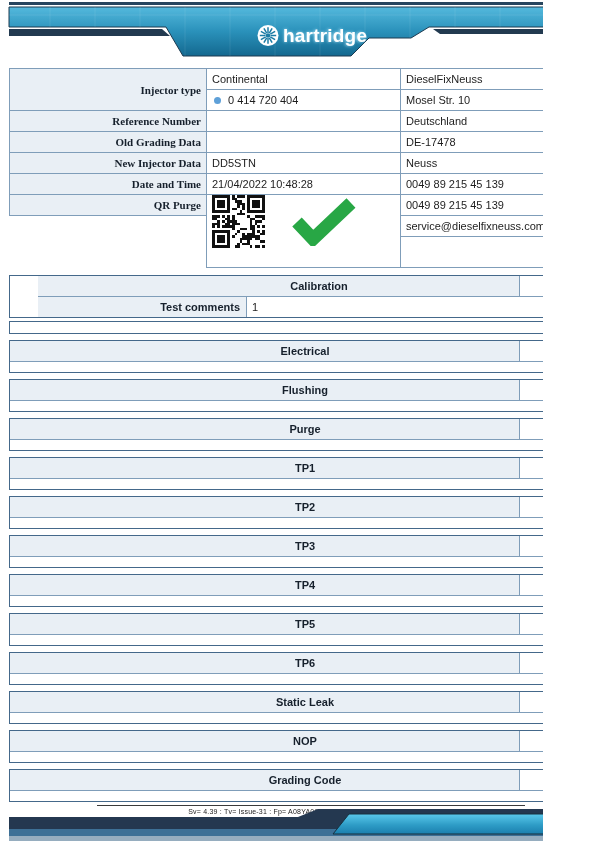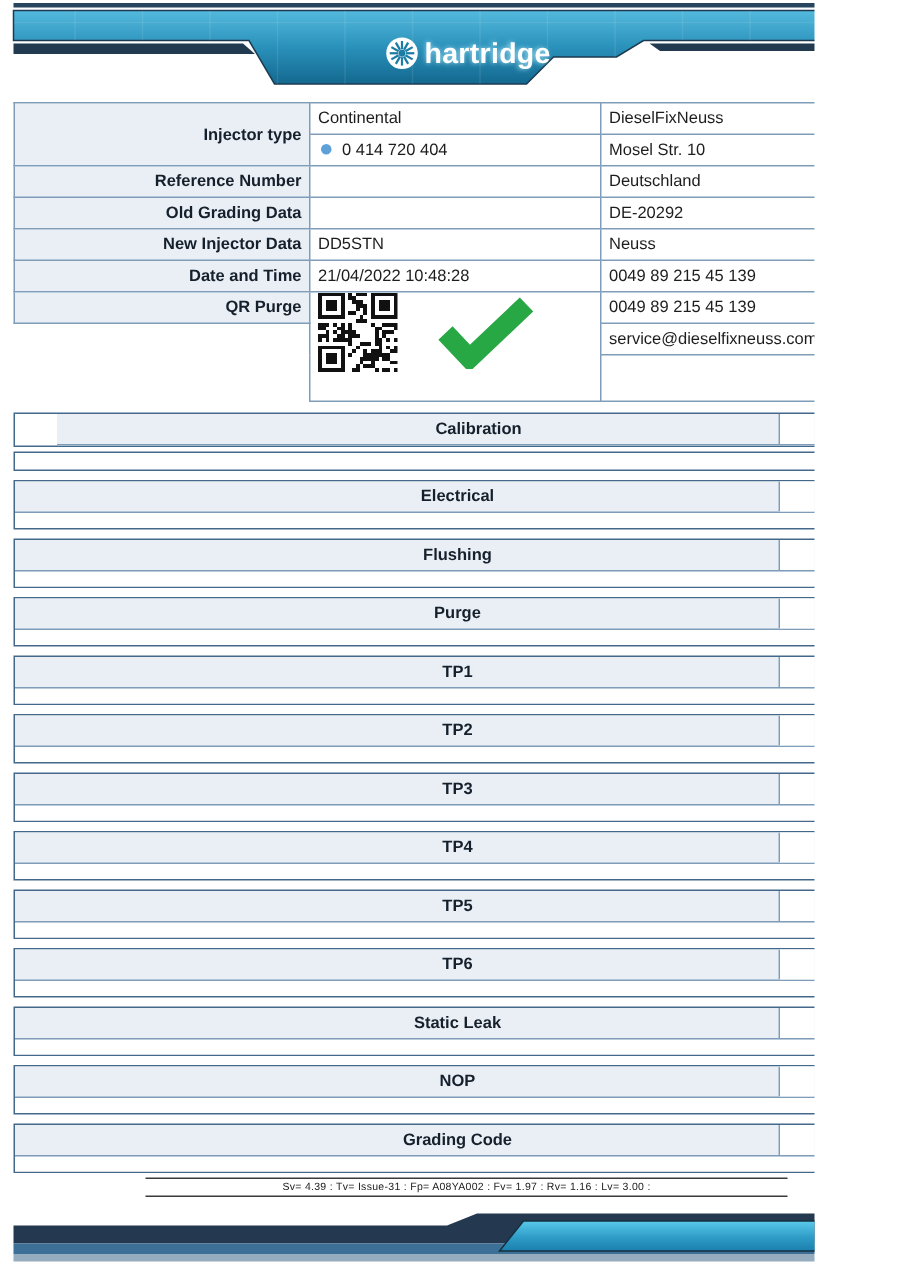--- a/index.html
+++ b/index.html
@@ -12,21 +12,21 @@
   
   table.info {
     border-collapse:collapse; table-layout:fixed;
     width:592px; margin:10px 0 0 9px; font-size:11px;
   }
   table.info th, table.info td {
     border:1px solid var(--tbl-border); padding:0 5px; height:20px;
     overflow:hidden; white-space:nowrap;margin-left:24px;
   }
   table.info th {
-    background:var(--label-bg); text-align:right; font-weight:bold; color:#16202c;
+    background:var(--label-bg); text-align:right; font-weight:bold; color:#16202c;font-family:Liberation Serif, serif;
   }
   table.info td { background:#fff; }
   table.info td.ghost { border:none; background:#fff; }
   td.qrcell { vertical-align:top; padding:4px 0 0 8px; }
   .qrflex { display:flex; align-items:flex-start; }
   .bigcheck { margin-left:22px; margin-top:1px; }
   .bullet {
     display:inline-block; width:7px; height:7px; border-radius:50%;
     background:#5ea0d8; margin:0 7px 1px 2px; vertical-align:middle;
   }
@@ -144,21 +144,21 @@
       <td>Mosel Str. 10</td>
     </tr>
     <tr>
       <th>Reference Number</th>
       <td></td>
       <td>Deutschland</td>
     </tr>
     <tr>
       <th>Old Grading Data</th>
       <td></td>
-      <td>DE-20292</td>
+      <td>DE-17478</td>
     </tr>
     <tr>
       <th>New Injector Data</th>
       <td>DD5STN</td>
       <td>Neuss</td>
     </tr>
     <tr>
       <th>Date and Time</th>
       <td>21/04/2022 10:48:28</td>
       <td>0049 89 215 45 139</td>
@@ -404,20 +404,24 @@
     </tr>
   </tbody>
     </table>
 
   <div id="blocks">
     <div class="sec-box" style="margin-top:7px;padding-left:28px;">
       <div class="sec-header">
         <span class="sec-label">Calibration</span>
         <span class="sec-check">✔</span>
       </div>
+      <div class="cal-row">
+        <div class="cal-label">Test comments</div>
+        <div class="cal-value">1</div>
+      </div>
     </div>
     <div class="empty-box"></div>
     <div id="sections-host">
   <div class="sec-box">
     <div class="sec-header">
       <span class="sec-label">Electrical</span>
       <span class="sec-check">✔</span>
     </div>
     <div class="sec-empty"></div>
   </div>

